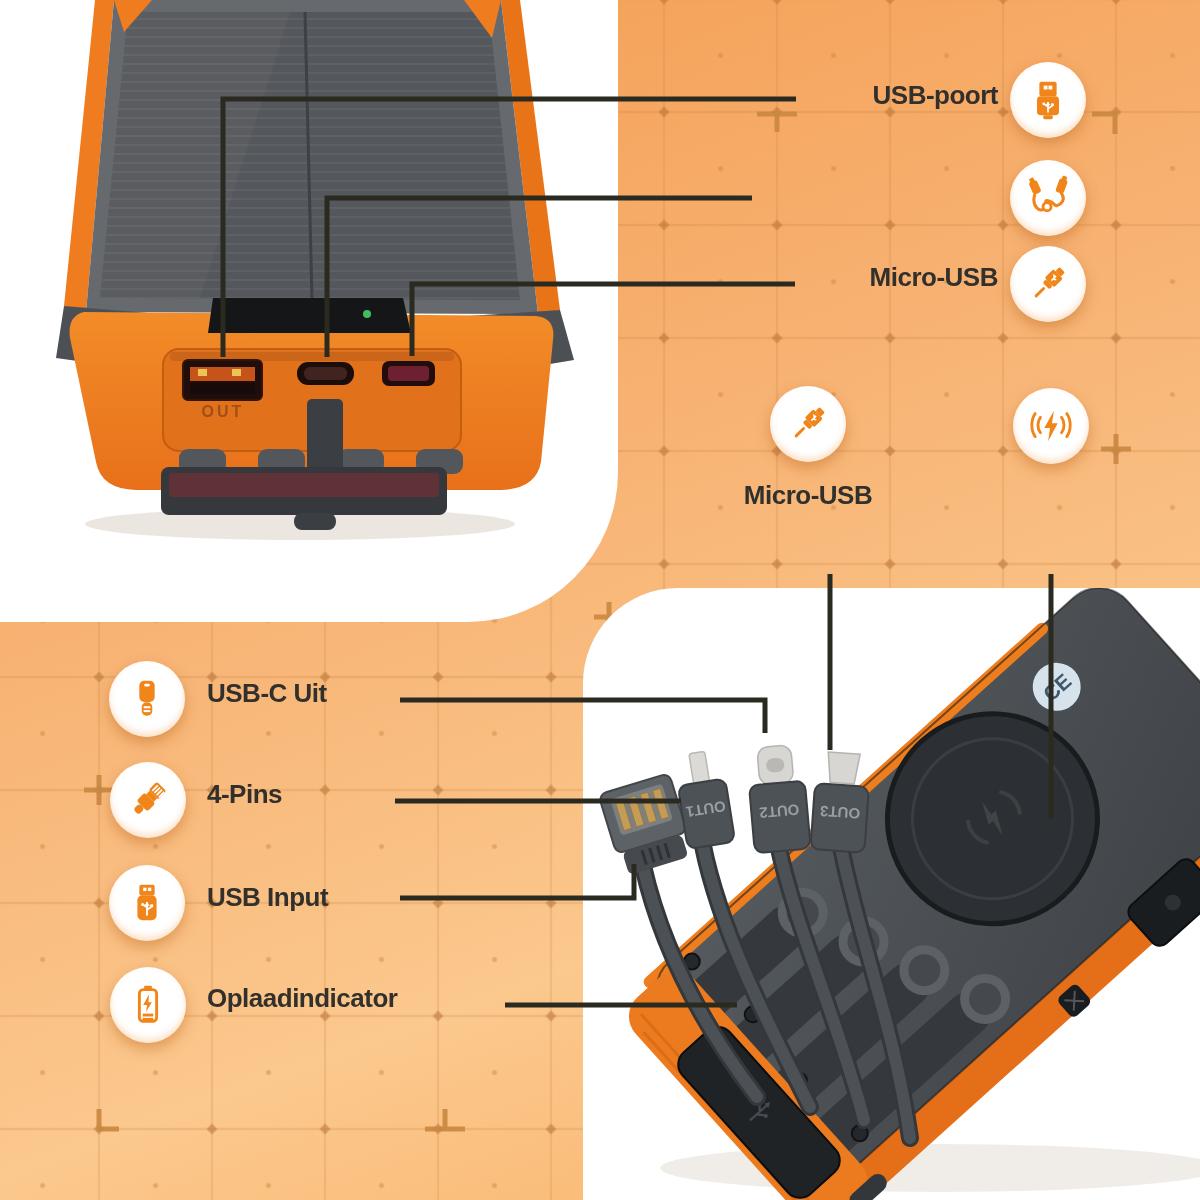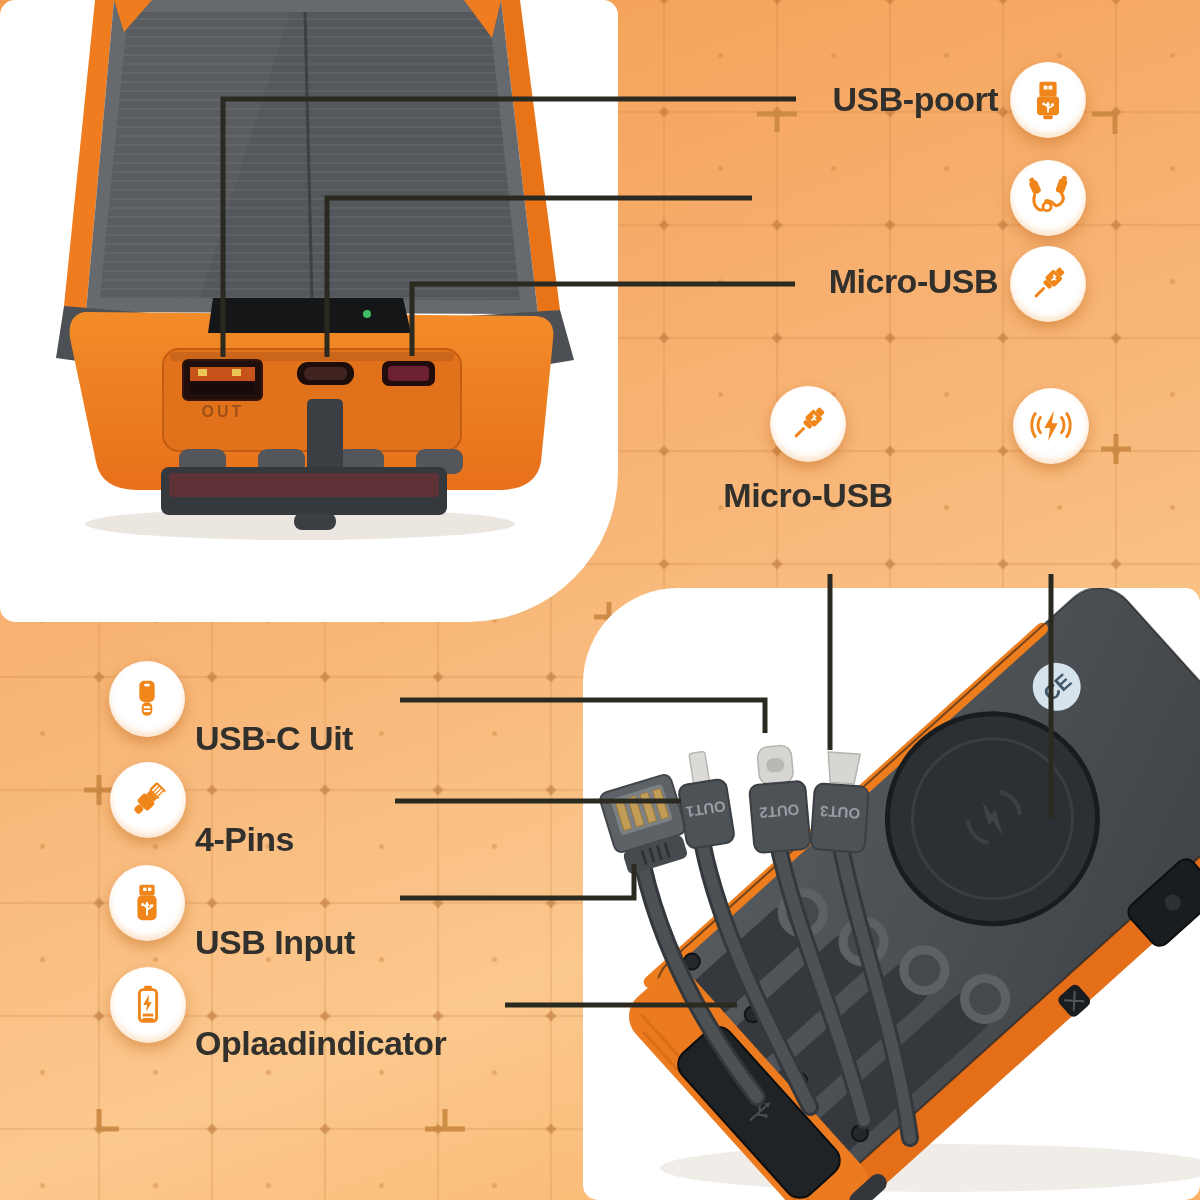--- a/index.html
+++ b/index.html
@@ -1,30 +1,30 @@
 <!DOCTYPE html>
 <html><head>
 <meta charset="utf-8">
 <style>
   html,body{margin:0;padding:0;background:#fff;}
   .stage{position:relative;width:1200px;height:1200px;overflow:hidden;
          font-family:"Liberation Sans","DejaVu Sans",sans-serif;
          background:linear-gradient(160deg,#f49c4e 0%,#f7b273 40%,#fbc88d 72%,#f9b267 100%);}
   .stage svg.bg{position:absolute;left:0;top:0;}
-  .panel{position:absolute;background:#ffffff;overflow:hidden;border-radius:15px;}
+  .panel{position:absolute;background:#ffffff;overflow:hidden;}
   .panel-tl{left:0;top:0;width:618px;height:622px;border-bottom-right-radius:150px;}
   .panel-br{left:583px;top:588px;width:617px;height:612px;border-top-left-radius:95px;}
   svg.lines{position:absolute;left:0;top:0;pointer-events:none;}
   .lab{position:absolute;font-weight:700;color:#32302c;letter-spacing:-0.5px;
-       line-height:1.1;white-space:nowrap;font-size:34px;}
+       line-height:1.1;white-space:nowrap;font-size:26px;}
   .l-right{right:202px;text-align:right;}
   .l-t1{top:81px}.l-t2{top:177px}.l-t3{top:263px}
   .l-m{width:300px;text-align:center;line-height:45px;}
   .l-m1{left:658px;top:473px}.l-m2{left:901px;top:473px}
-  .l-b{left:195px;margin-top:41px;}
+  .l-b{left:207px;}
   .l-b1{top:679px}.l-b2{top:780px}.l-b3{top:883px}.l-b4{top:984px}
   .badge{position:absolute;width:76px;height:76px;border-radius:50%;background:#ffffff;
          box-shadow:0 6px 14px rgba(188,101,26,.45), inset 0 -4px 6px rgba(244,150,60,.28);
          display:flex;align-items:center;justify-content:center;}
   .badge svg{width:46px;height:46px;display:block;}
   .b-t1{left:1010px;top:62px}.b-t2{left:1010px;top:160px}.b-t3{left:1010px;top:246px}
   .b-m1{left:770px;top:386px}.b-m2{left:1013px;top:388px}
   .b-b1{left:109px;top:661px}.b-b2{left:110px;top:762px}.b-b3{left:109px;top:865px}.b-b4{left:110px;top:967px}
 </style>
 </head>

